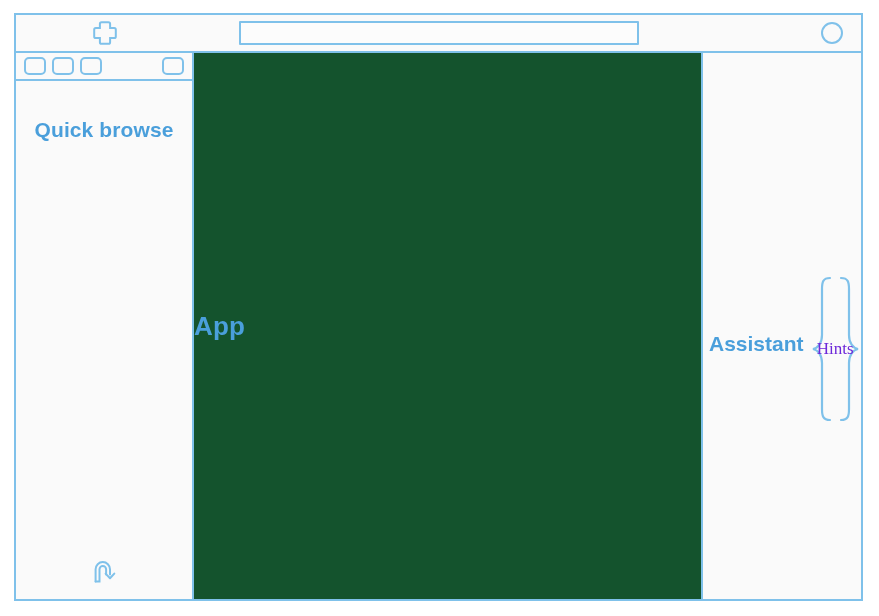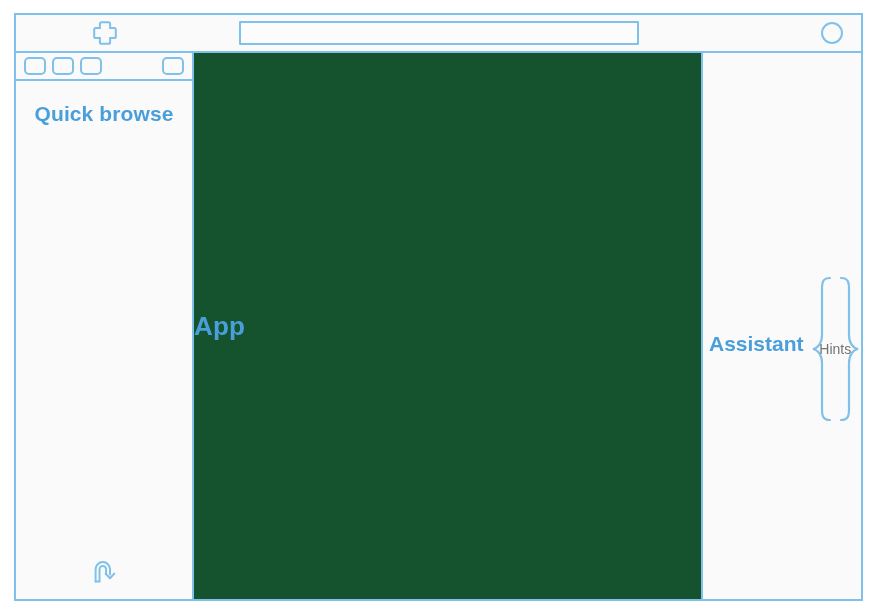--- a/index.html
+++ b/index.html
@@ -143,21 +143,21 @@
     margin-right: 0;
     margin-left: auto;
   }
 
   .sidebar-title {
     color: #4A9FDB;
     font-weight: bold;
     font-size: 21px;
     line-height: 29px;
     text-align: center;
-    padding: 18px 14px 0 14px;
+    padding: 34px 14px 0 14px;
     letter-spacing: 0.1px;
   }
 
   .sidebar-spacer { flex: 1 1 auto; }
 
   .sidebar-footer {
     height: 56px;
     flex: 0 0 56px;
     display: flex;
     align-items: center;
@@ -220,25 +220,26 @@
   .brace {
     position: absolute;
     top: 0;
     width: 24px;
     height: 148px;
   }
   .brace.left { left: 0; }
   .brace.right { right: 0; }
 
   .hints-label {
-    color: #737373;
-    font-size: 14px;
+    color: #6d28d9;
+    font-size: 17px;
     font-weight: normal;
     position: relative;
     z-index: 2;
+    font-family: Liberation Serif, serif;
   }
 
   .assistant-spacer { flex: 1 1 auto; }
 </style>
 </head>
 <body>
 
 <div id="wireframe">
 
   <div class="topbar">

